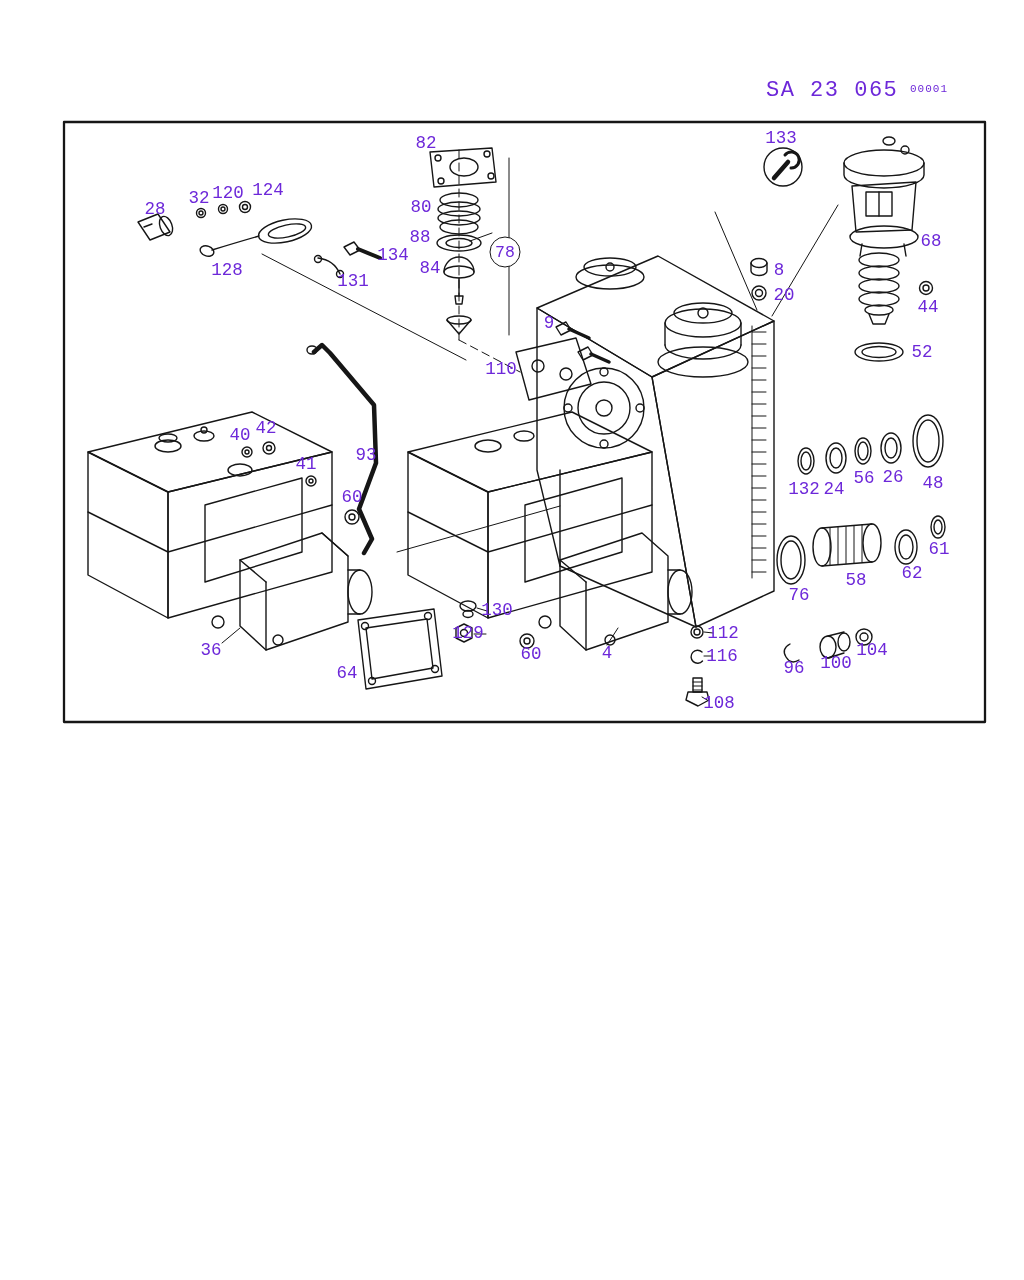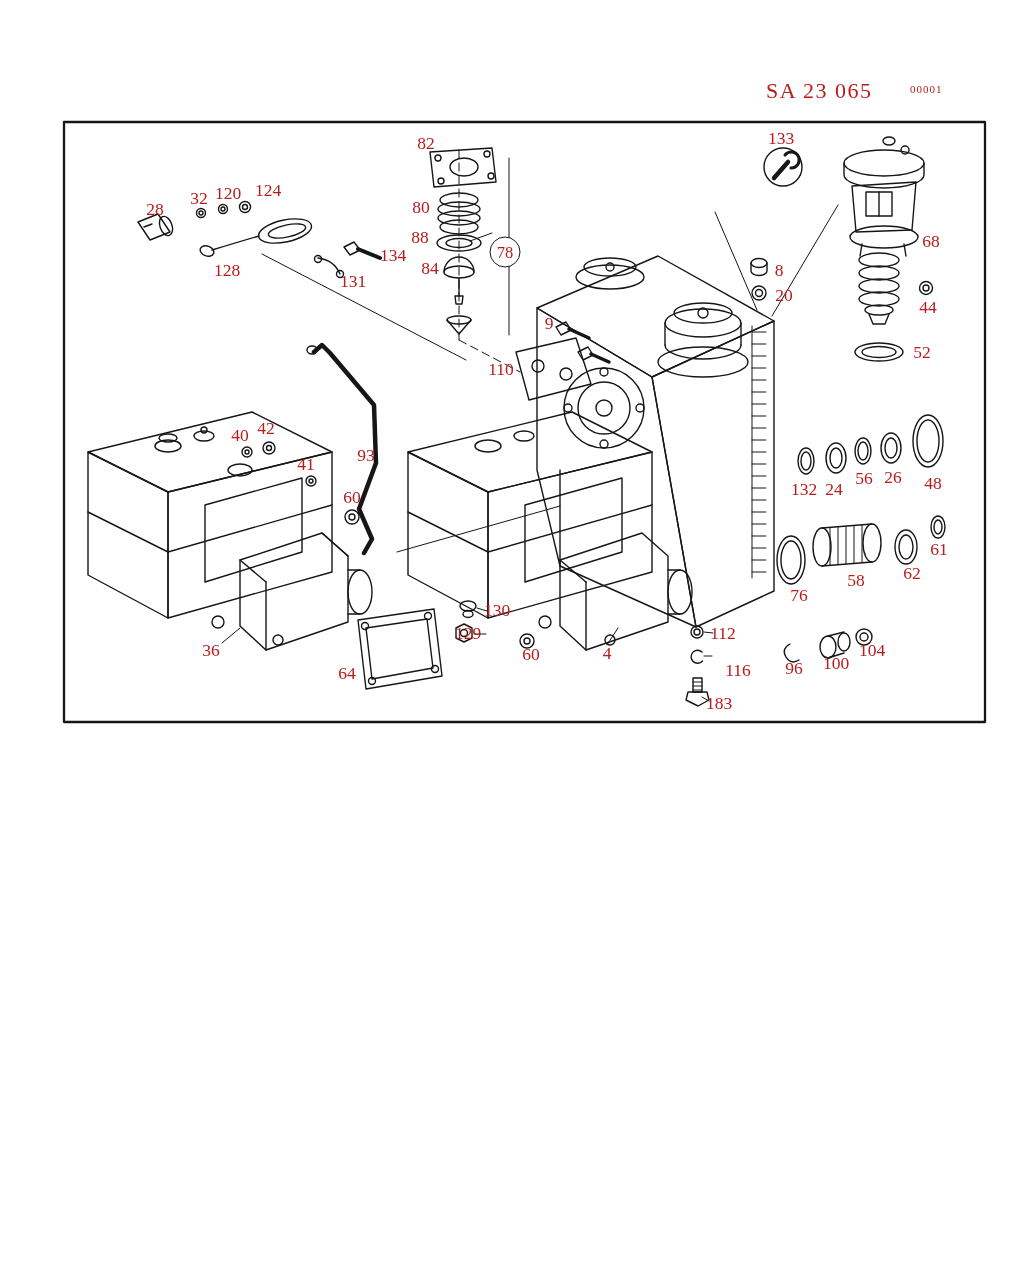--- a/index.html
+++ b/index.html
@@ -1,21 +1,21 @@
 <!DOCTYPE html>
 <html><head>
 <meta charset="utf-8">
 <style>
   html,body{margin:0;padding:0;background:#ffffff;}
   .page{
     position:relative;
     width:1024px;height:1280px;
     background:#ffffff;
-    color:#b91c1c;
-    font-family:Liberation Serif, serif;
+    color:#6d28d9;
+    font-family:Liberation Mono, monospace;
     overflow:hidden;
   }
   .header-code{
     position:absolute;left:766px;top:78px;
     font-size:22px;letter-spacing:1.5px;white-space:nowrap;
   }
   .header-page{
     position:absolute;left:910px;top:83px;
     font-size:11px;letter-spacing:1px;white-space:nowrap;
   }
@@ -396,20 +396,20 @@
       <div class="part-label" style="left: 912px; top: 573px;">62</div>
       <div class="part-label" style="left: 856px; top: 580px;">58</div>
       <div class="part-label" style="left: 799px; top: 595px;">76</div>
       <div class="part-label" style="left: 211px; top: 650px;">36</div>
       <div class="part-label" style="left: 347px; top: 673px;">64</div>
       <div class="part-label" style="left: 497px; top: 610px;">130</div>
       <div class="part-label" style="left: 468px; top: 633px;">129</div>
       <div class="part-label" style="left: 531px; top: 654px;">60</div>
       <div class="part-label" style="left: 607px; top: 653px;">4</div>
       <div class="part-label" style="left: 723px; top: 633px;">112</div>
-      <div class="part-label" style="left: 722px; top: 670px; margin-left: 16px;">116</div>
-      <div class="part-label" style="left: 719px; top: 703px;">183</div>
+      <div class="part-label" style="left: 722px; top: 656px;">116</div>
+      <div class="part-label" style="left: 719px; top: 703px;">108</div>
       <div class="part-label" style="left: 794px; top: 668px;">96</div>
       <div class="part-label" style="left: 836px; top: 663px;">100</div>
       <div class="part-label" style="left: 872px; top: 650px;">104</div>
     </div>
 
 </div>
 
 </body></html>

